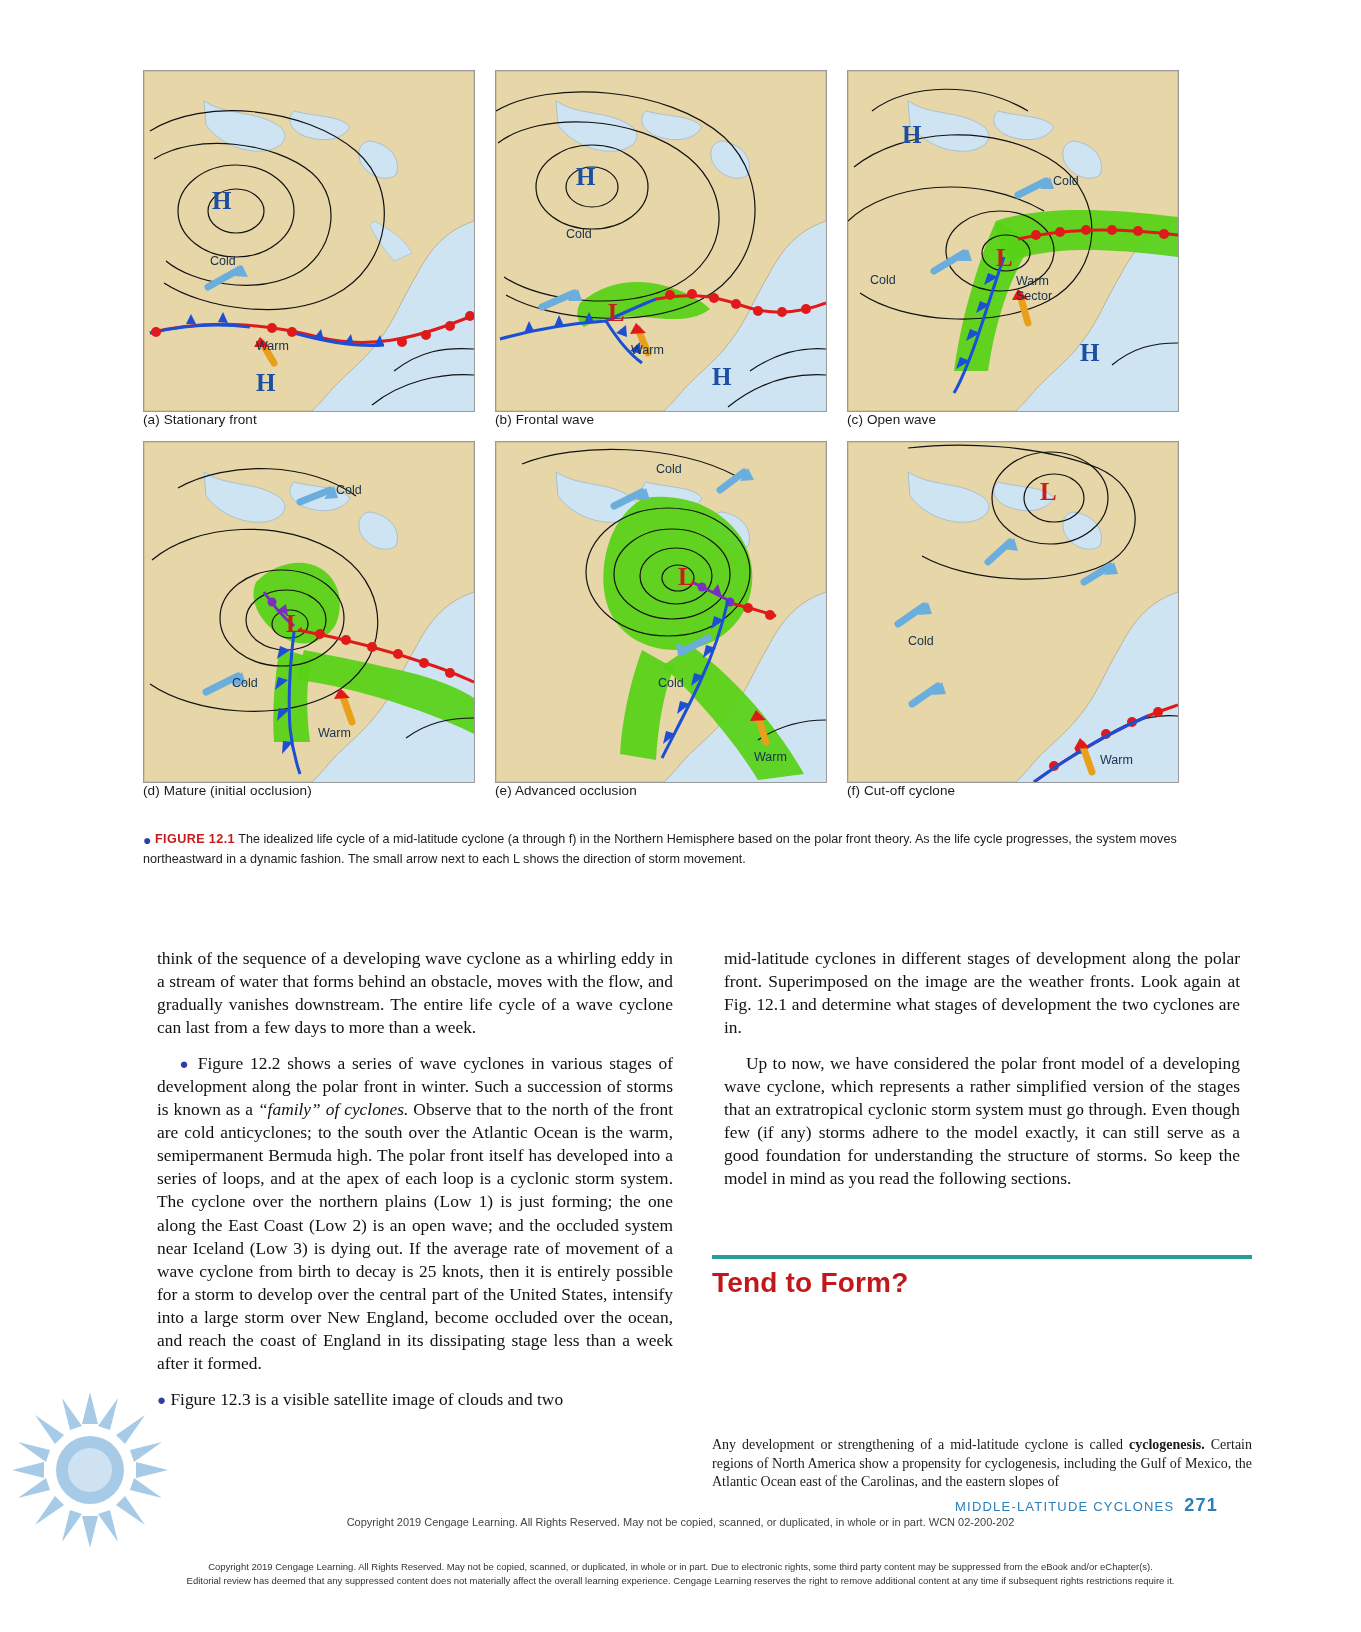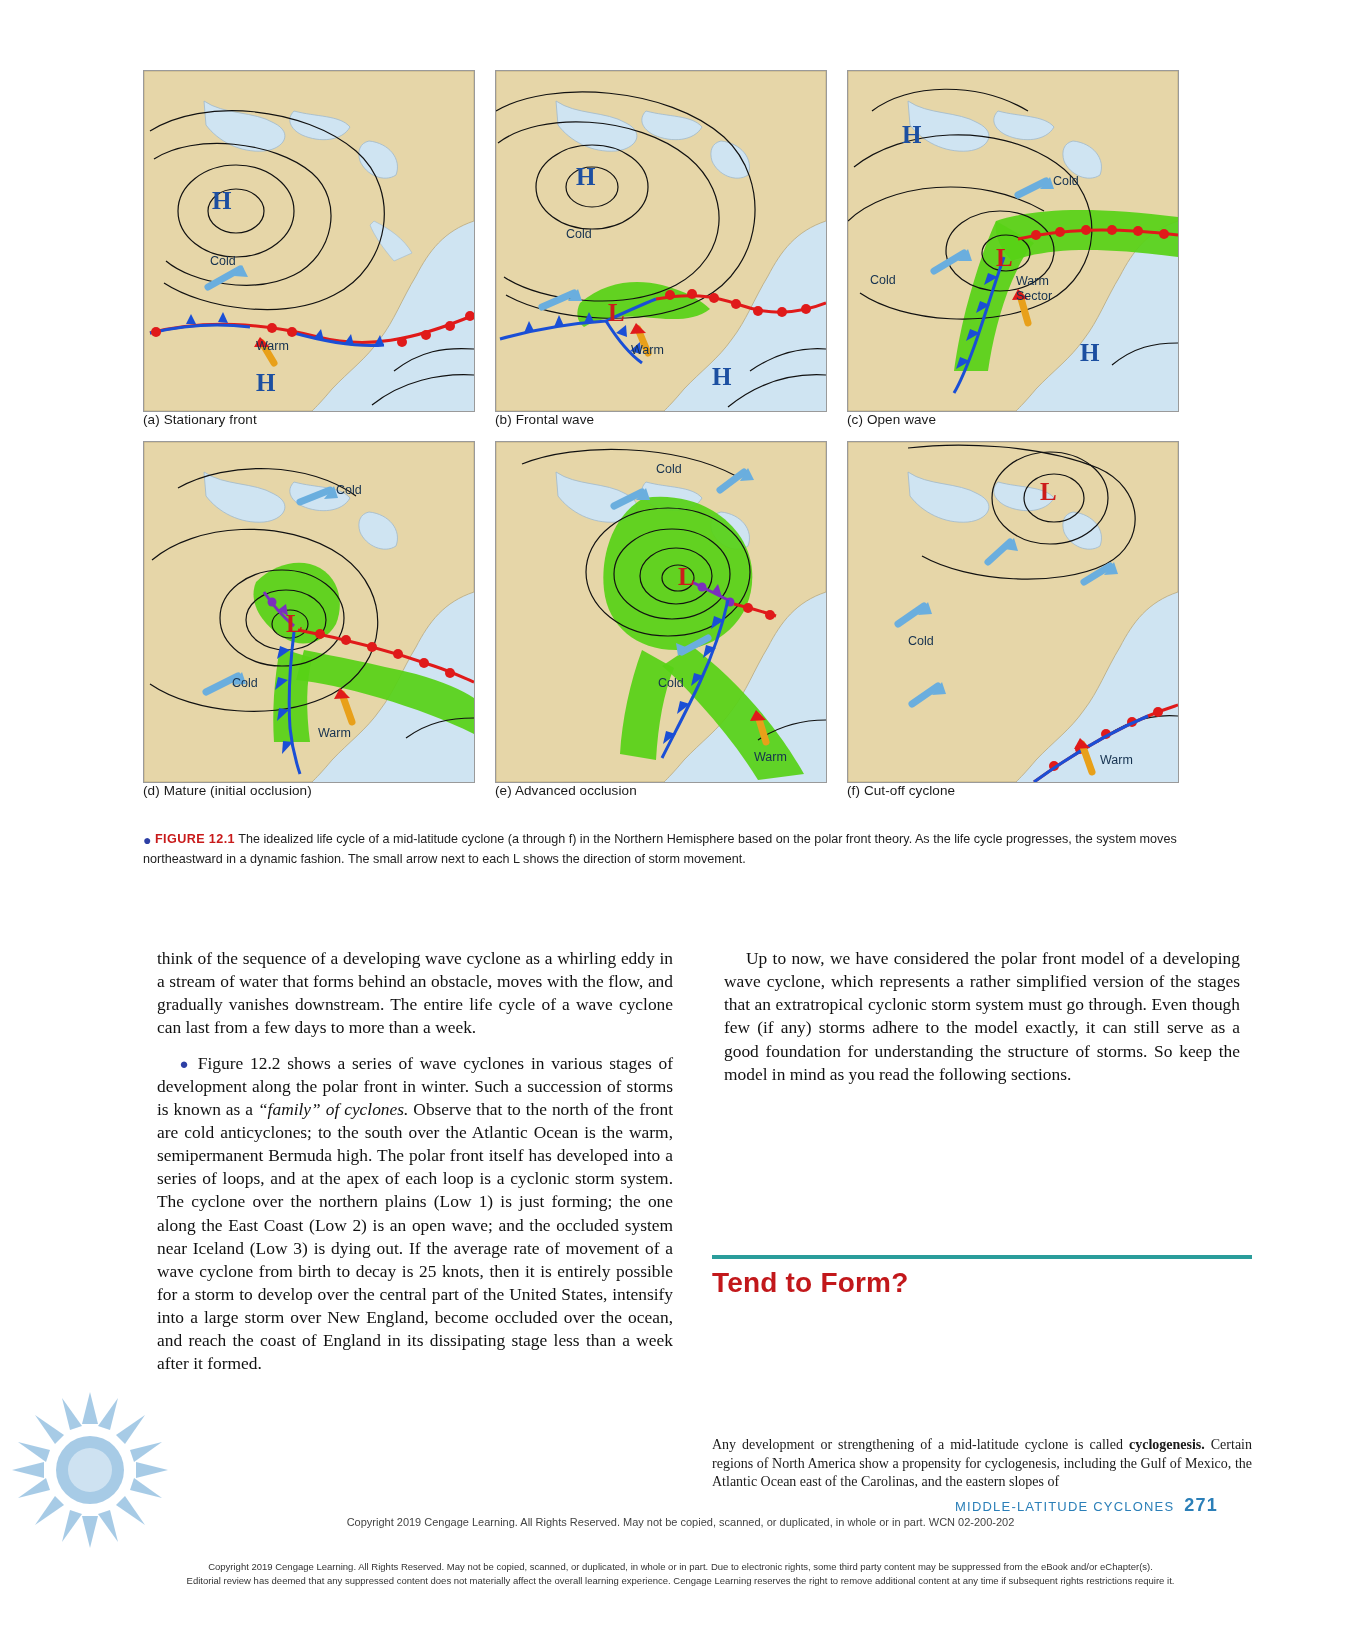--- a/index.html
+++ b/index.html
@@ -566,23 +566,28 @@
   <span class="figlabel">FIGURE 12.1</span>
   <span>The idealized life cycle of a mid-latitude cyclone (a through f) in the Northern Hemisphere based on the polar front theory. As the life cycle progresses, the system moves northeastward in a dynamic fashion. The small arrow next to each L shows the direction of storm movement.</span>
 </div>
 
 <div class="col" id="col-left">
   <p>think of the sequence of a developing wave cyclone as a whirling eddy in a stream of water that forms behind an obstacle, moves with the flow, and gradually vanishes downstream. The entire life cycle of a wave cyclone can last from a few days to more than a week.</p>
   <p class="bulletpara">
     <span style="display:inline-block;width:20px;"></span><span class="bullet">●</span>
     <span>Figure 12.2 shows a series of wave cyclones in various stages of development along the polar front in winter. Such a succession of storms is known as a </span><i>“family” of cyclones.</i><span> Observe that to the north of the front are cold anticyclones; to the south over the Atlantic Ocean is the warm, semipermanent Bermuda high. The polar front itself has developed into a series of loops, and at the apex of each loop is a cyclonic storm system. The cyclone over the northern plains (Low 1) is just forming; the one along the East Coast (Low 2) is an open wave; and the occluded system near Iceland (Low 3) is dying out. If the average rate of movement of a wave cyclone from birth to decay is 25 knots, then it is entirely possible for a storm to develop over the central part of the United States, intensify into a large storm over New England, become occluded over the ocean, and reach the coast of England in its dissipating stage less than a week after it formed.</span>
   </p>
+  <p class="bulletpara">
+    <span class="bullet">●</span>
+    <span>Figure 12.3 is a visible satellite image of clouds and two</span>
+  </p>
 </div>
 
 <div class="col" id="col-right">
+  <p>mid-latitude cyclones in different stages of development along the polar front. Superimposed on the image are the weather fronts. Look again at Fig. 12.1 and determine what stages of development the two cyclones are in.</p>
   <p class="indent">Up to now, we have considered the polar front model of a developing wave cyclone, which represents a rather simplified version of the stages that an extratropical cyclonic storm system must go through. Even though few (if any) storms adhere to the model exactly, it can still serve as a good foundation for understanding the structure of storms. So keep the model in mind as you read the following sections.</p>
 </div>
 
 <div id="section-head">
   <div class="rule"></div>
   <div class="htext">
     <div>Tend to Form?</div>
   </div>
 </div>
 

